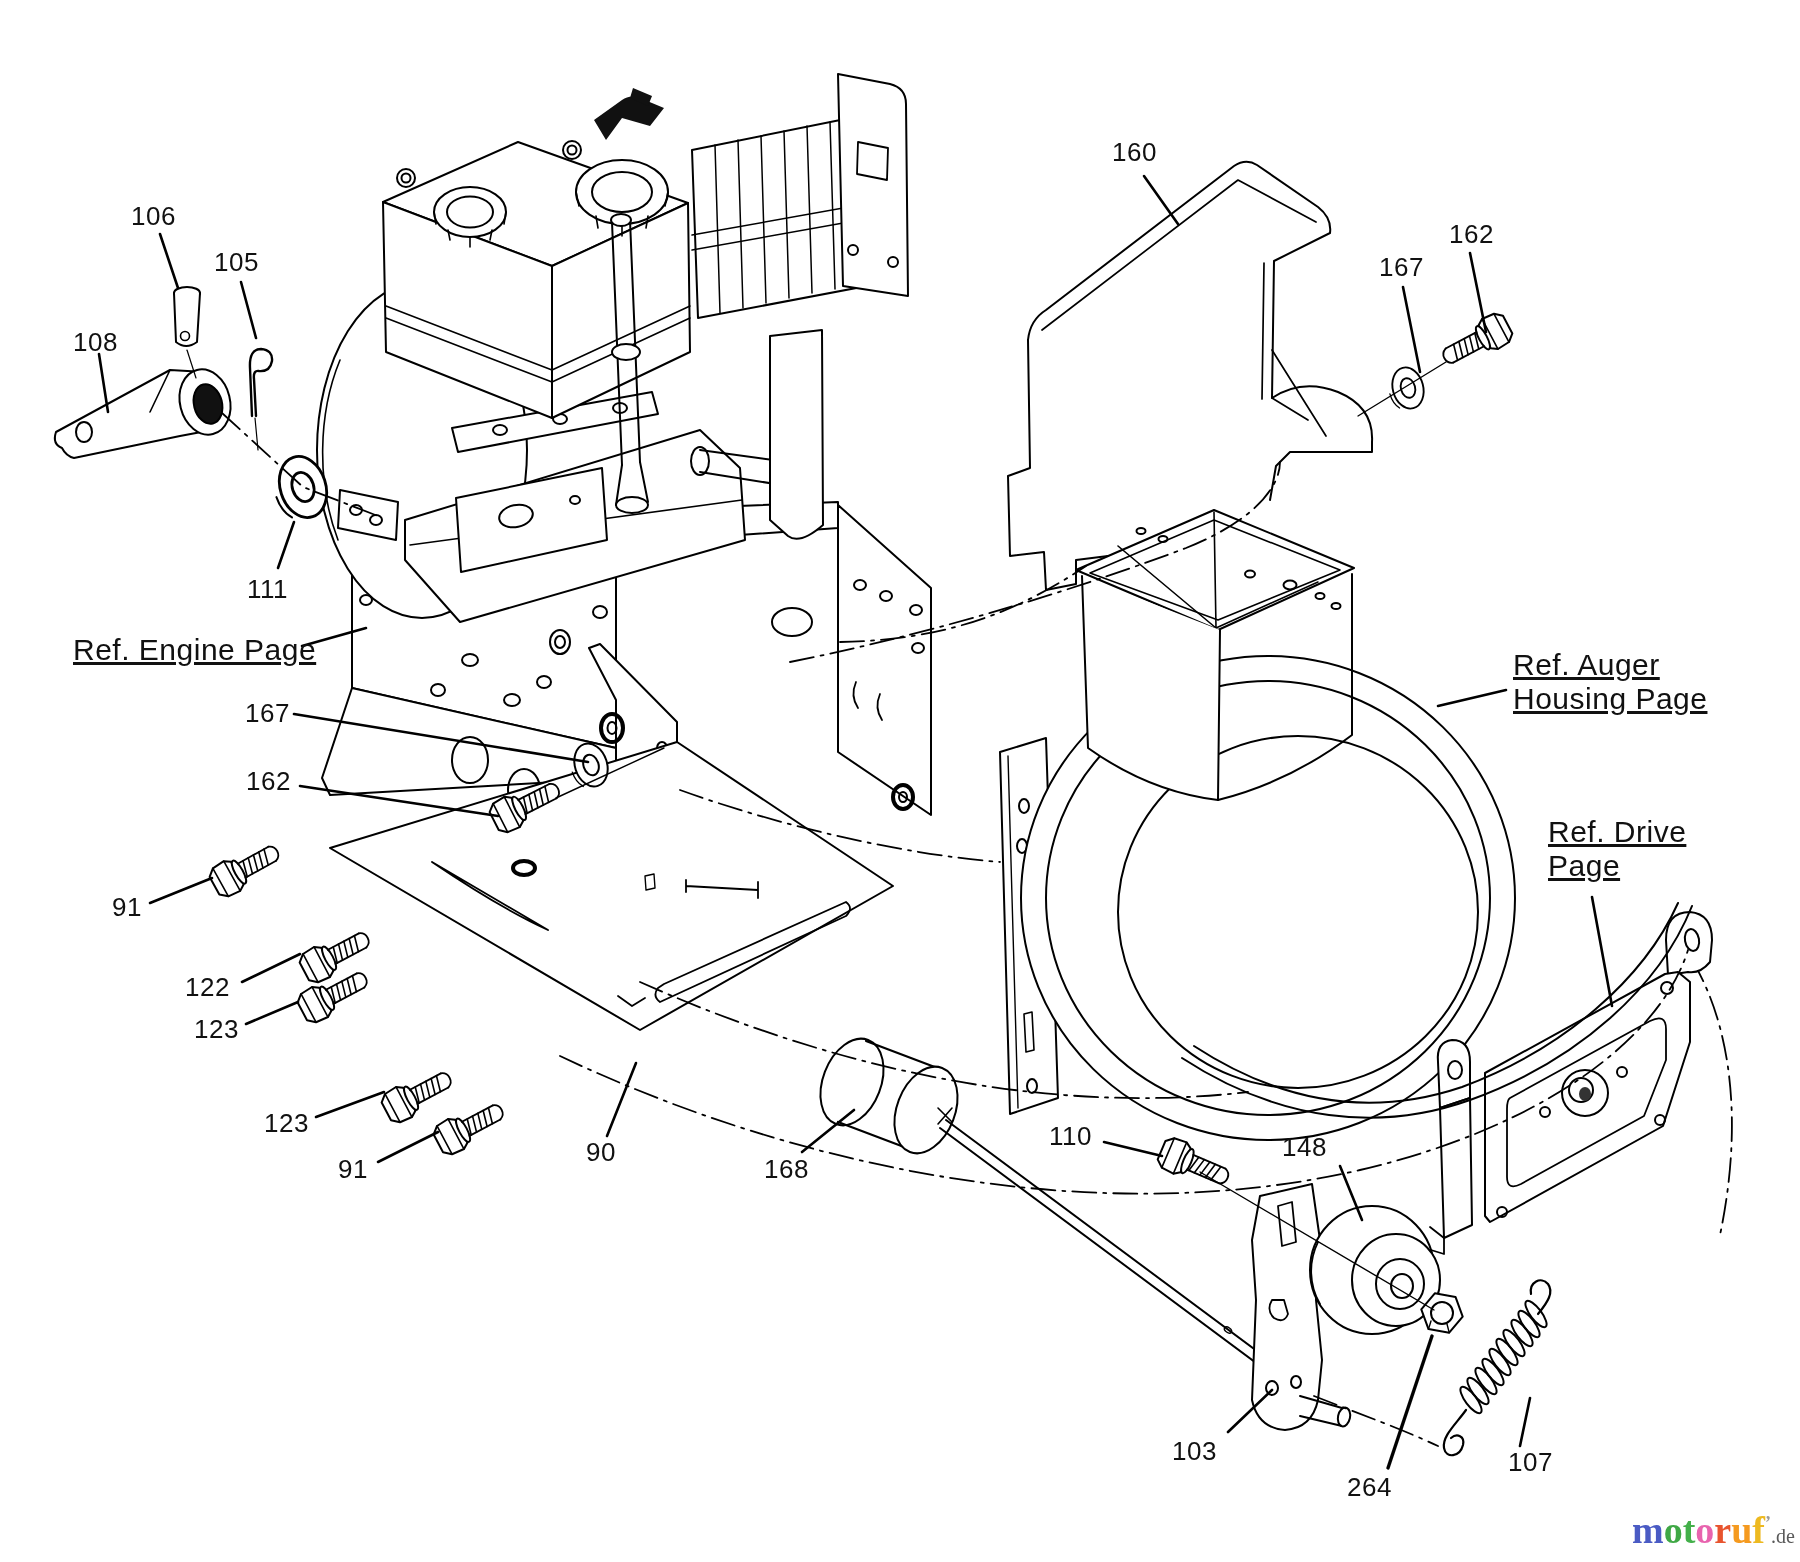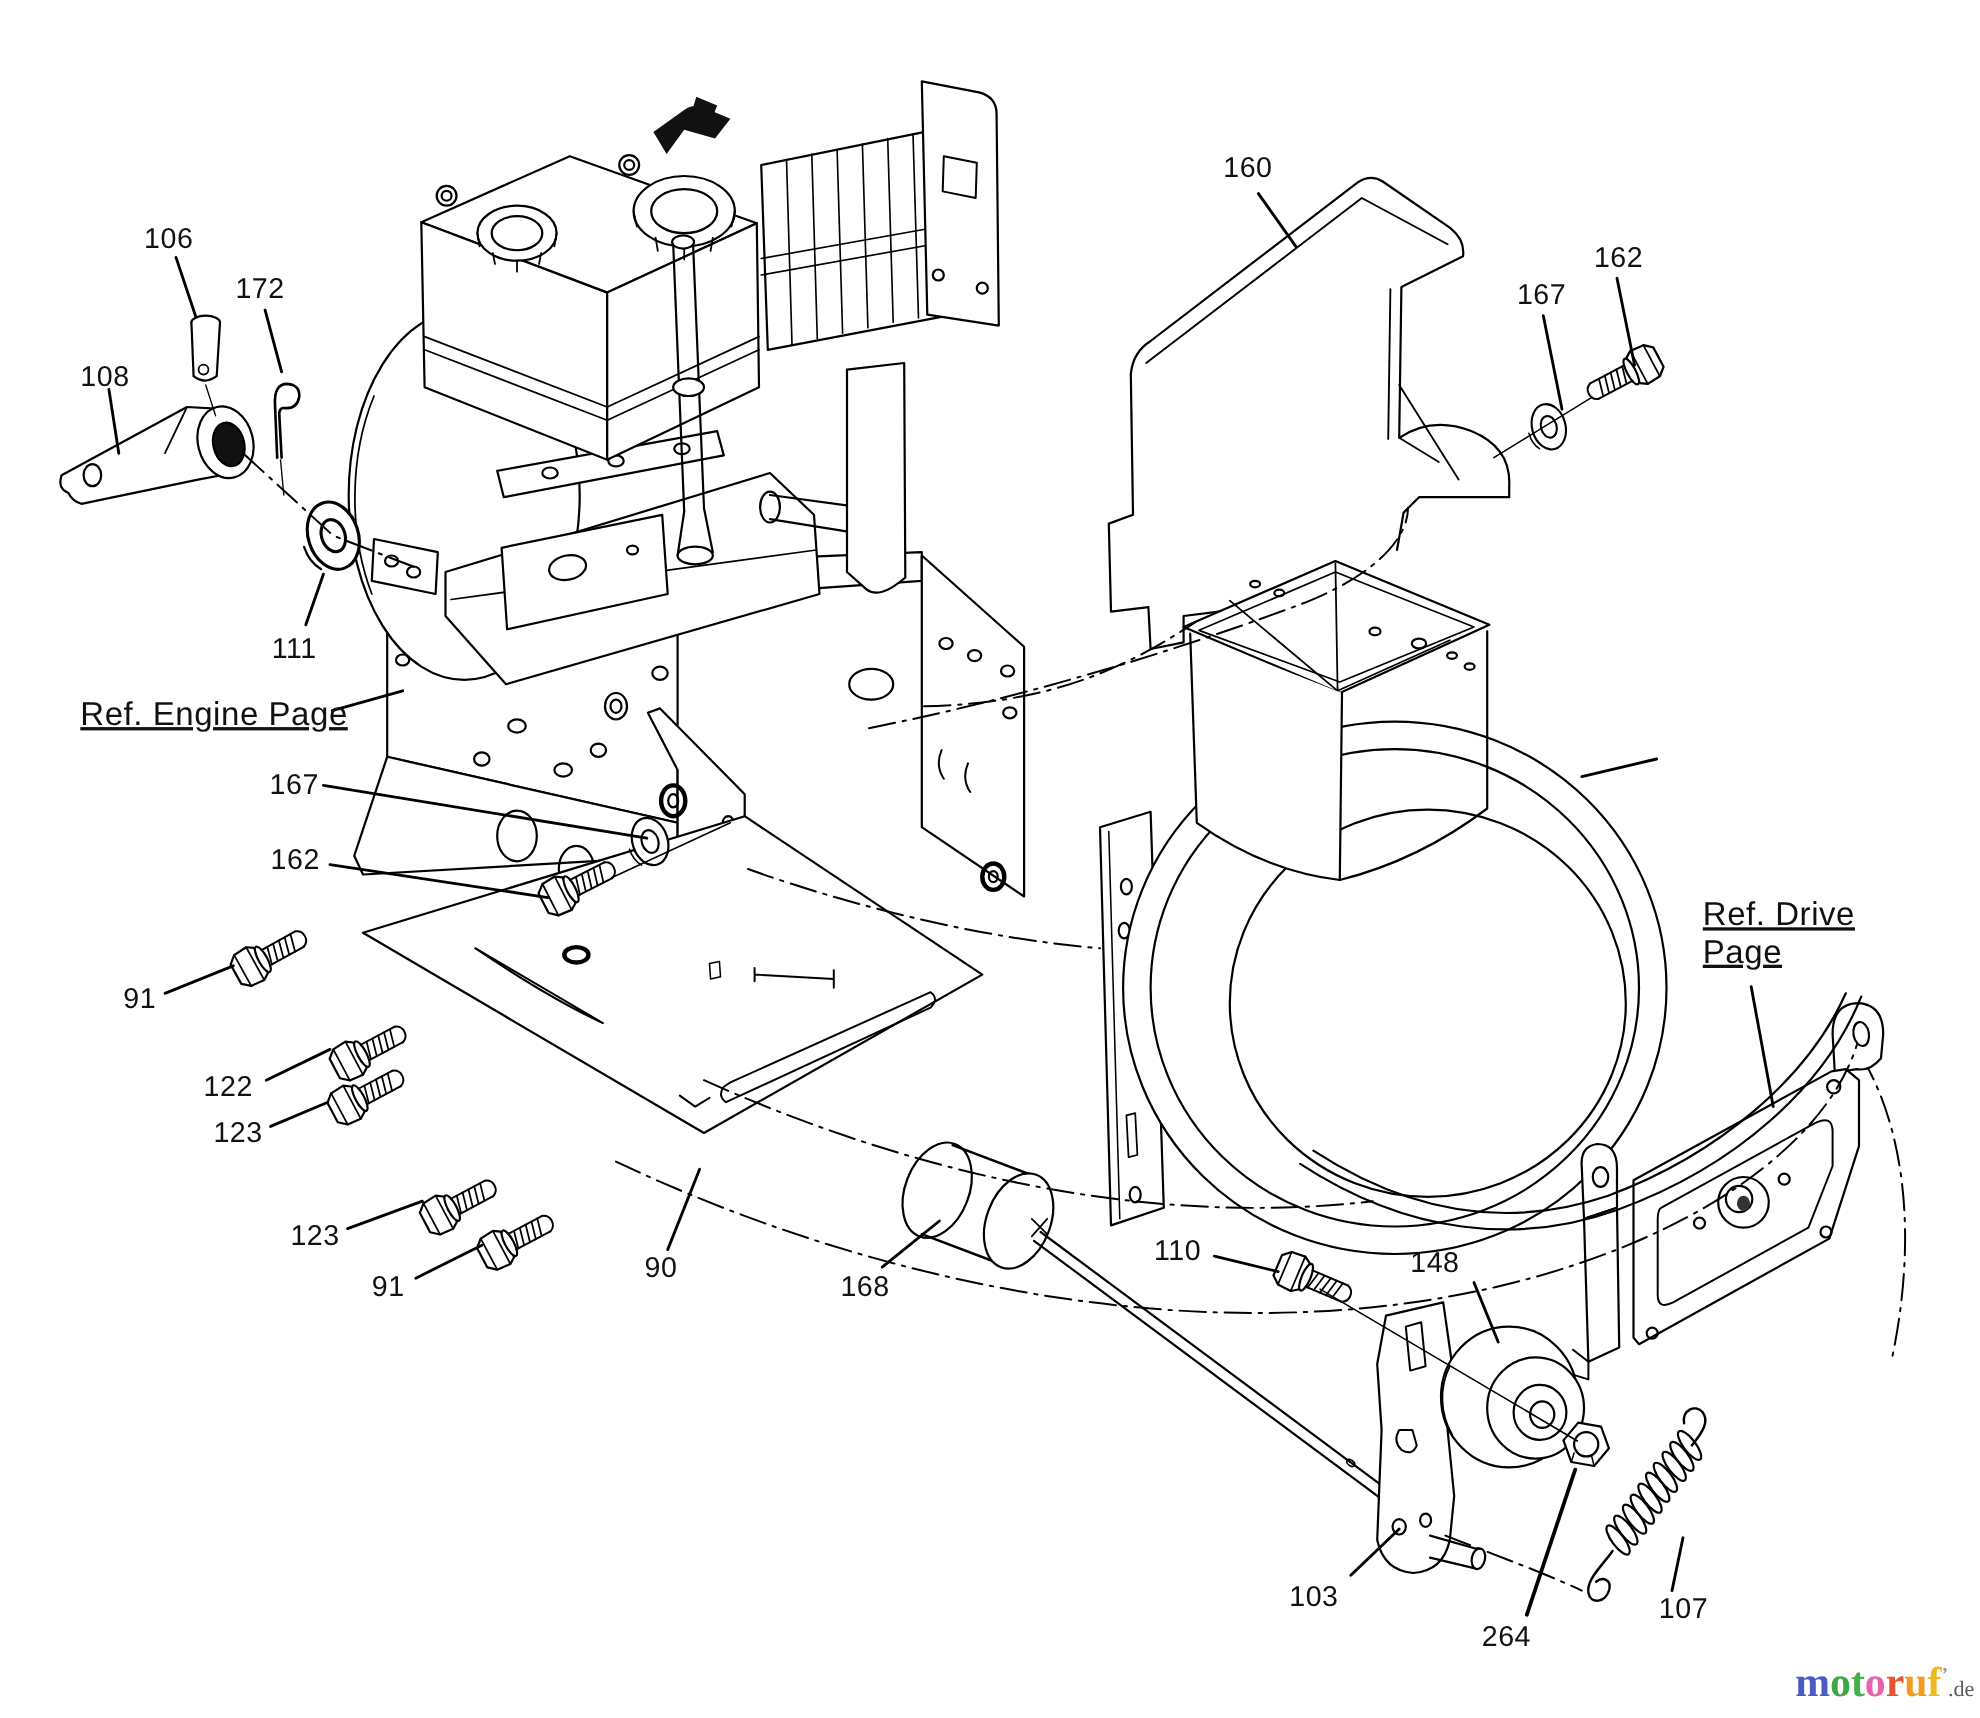--- a/index.html
+++ b/index.html
@@ -338,38 +338,39 @@
     <path d="M1470,253 L1486,332"></path>
     <path d="M1506,690 L1438,706"></path>
     <path d="M1592,897 L1612,1006"></path>
     <path d="M1228,1432 L1272,1390"></path>
     <path d="M1388,1468 L1432,1336" stroke-width="3.4"></path>
     <path d="M1520,1446 L1530,1398"></path>
   </g>
 </svg>
 
 <div class="callout" style="left:131px;top:203px">106</div>
-<div class="callout" style="left:214px;top:249px">172</div>
+<div class="callout" style="left:214px;top:249px">105</div>
 <div class="callout" style="left:73px;top:329px">108</div>
 <div class="callout" style="left:247px;top:576px">111</div>
 <div class="callout ref" style="left:73px;top:633px">Ref. Engine Page</div>
 <div class="callout" style="left:245px;top:700px">167</div>
 <div class="callout" style="left:246px;top:768px">162</div>
 <div class="callout" style="left:112px;top:894px">91</div>
 <div class="callout" style="left:185px;top:974px">122</div>
 <div class="callout" style="left:194px;top:1016px">123</div>
 <div class="callout" style="left:264px;top:1110px">123</div>
 <div class="callout" style="left:338px;top:1156px">91</div>
 <div class="callout" style="left:586px;top:1139px">90</div>
 <div class="callout" style="left:764px;top:1156px">168</div>
 <div class="callout" style="left:1049px;top:1123px">110</div>
 <div class="callout" style="left:1282px;top:1134px">148</div>
 <div class="callout" style="left:1112px;top:139px">160</div>
 <div class="callout" style="left:1379px;top:254px">167</div>
 <div class="callout" style="left:1449px;top:221px">162</div>
+<div class="callout ref" style="left:1513px;top:648px"><span>Ref. Auger</span><br><span>Housing Page</span></div>
 <div class="callout ref" style="left:1548px;top:815px"><span>Ref. Drive</span><br><span>Page</span></div>
 <div class="callout" style="left:1172px;top:1438px">103</div>
 <div class="callout" style="left:1347px;top:1474px">264</div>
 <div class="callout" style="left:1508px;top:1449px">107</div>
 
 <div id="logo">
   <span style="color: rgb(74, 91, 196);">m</span><span style="color: rgb(63, 168, 69);">o</span><span style="color: rgb(67, 176, 74);">t</span><span style="color: rgb(232, 99, 174);">o</span><span style="color: rgb(232, 84, 46);">r</span><span style="color: rgb(245, 154, 31);">u</span><span style="color: rgb(237, 185, 32);">f</span><span class="mark" style="color: rgb(154, 154, 154);">’</span><span class="suffix" style="color: rgb(90, 90, 90);">.de</span>
 </div>
 
 </div>

